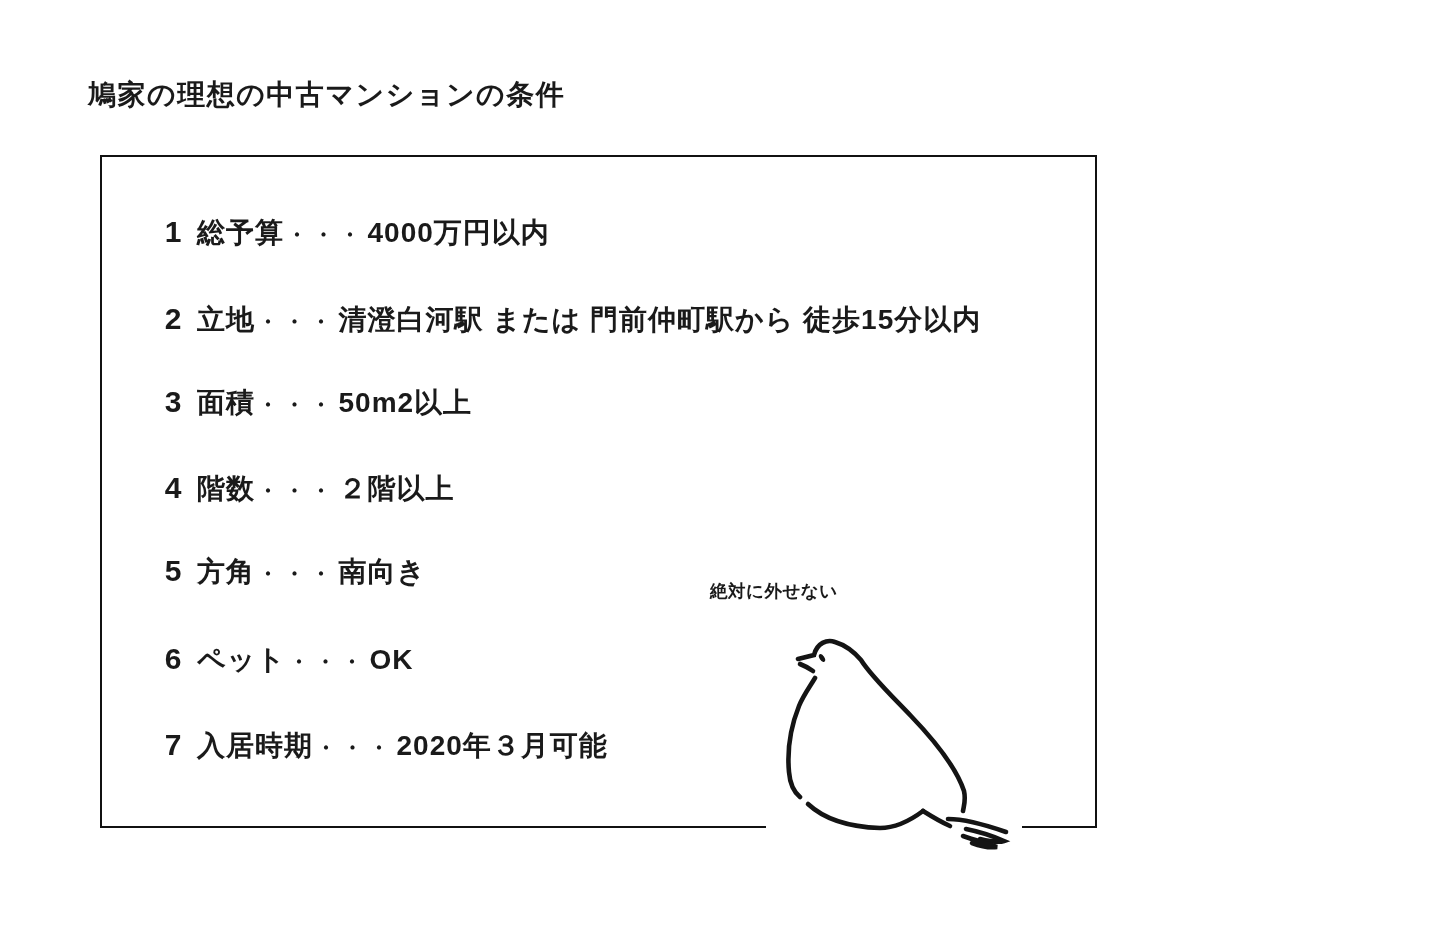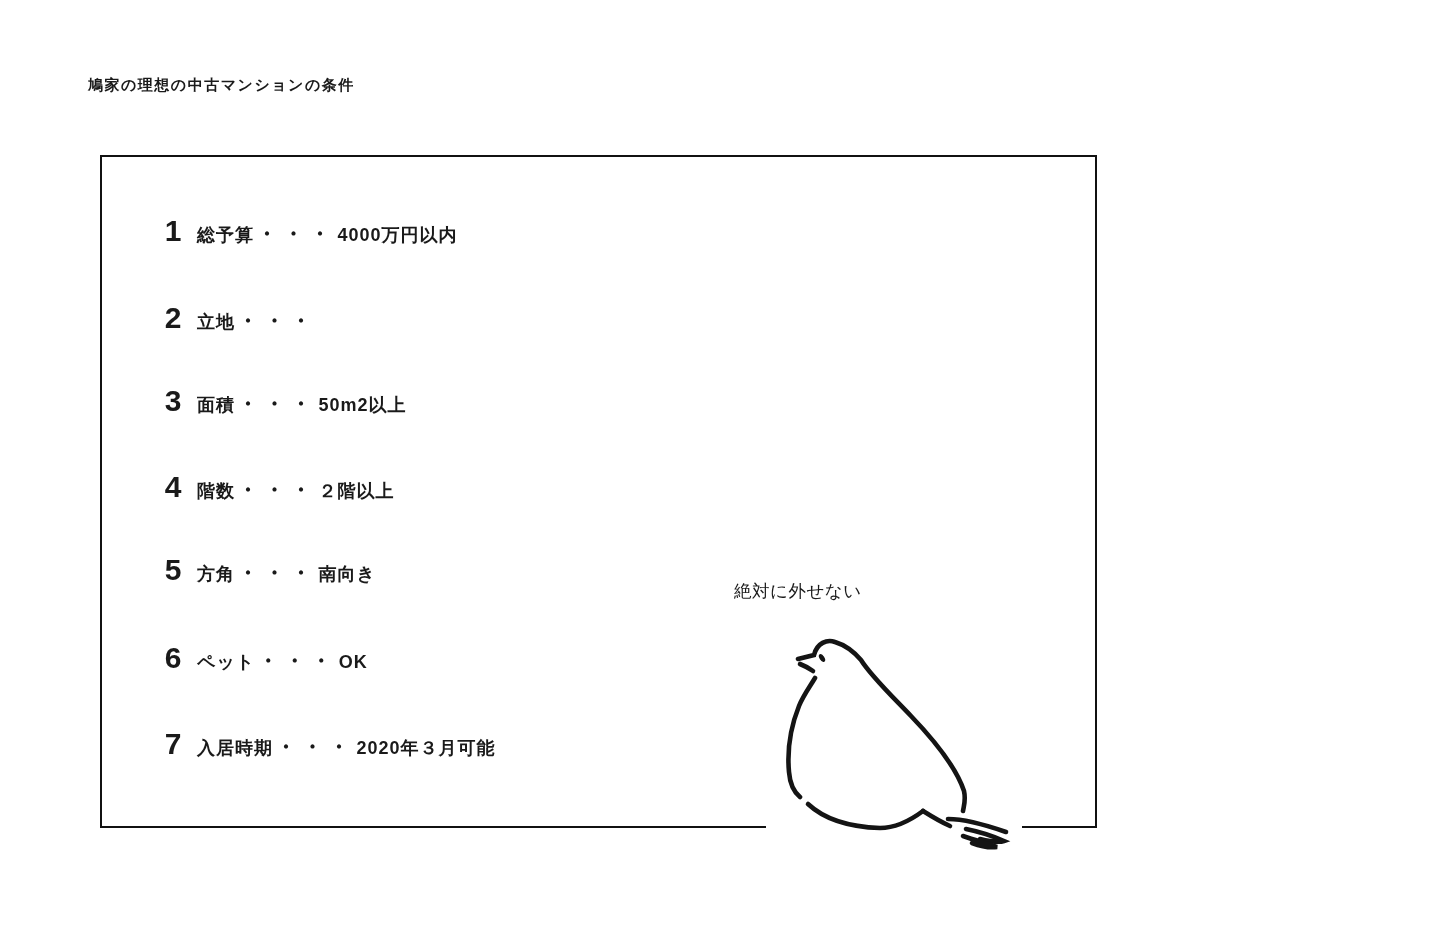--- a/index.html
+++ b/index.html
@@ -12,21 +12,21 @@
     position: relative;
     width: 1436px;
     height: 943px;
     background: #ffffff;
     overflow: hidden;
   }
   .page-title {
     position: absolute;
     left: 88px;
     top: 76px;
-    font-size: 15px;
+    font-size: 28px;
     font-weight: 700;
     letter-spacing: 1.5px;
     color: #1a1a1a;
     white-space: nowrap;
   }
   .conditions-box {
     position: absolute;
     left: 100px;
     top: 155px;
     width: 997px;
@@ -45,43 +45,43 @@
   .cond-num {
     display: inline-block;
     width: 28px;
     text-align: center;
     font-size: 30px;
     font-weight: 700;
     margin-right: 10px;
     letter-spacing: 0;
   }
   .cond-text {
-    font-size: 18px;
+    font-size: 28px;
     font-weight: 700;
     letter-spacing: 1px;
   }
   .cond-dots {
     font-size: 21.5px;
     font-weight: 700;
     letter-spacing: 5px;
     margin: 0 2px;
   }
   .row-1 { top: 57px; }
   .row-2 { top: 144px; }
   .row-3 { top: 227px; }
   .row-4 { top: 313px; }
   .row-5 { top: 396px; }
   .row-6 { top: 484px; }
   .row-7 { top: 570px; }
   .annotation {
     position: absolute;
-    left: 734px;
+    left: 710px;
     top: 577px;
     font-size: 17.5px;
-    font-weight: 400;
+    font-weight: 700;
     line-height: 28px;
     letter-spacing: 0.5px;
     color: #1a1a1a;
     white-space: nowrap;
   }
   .border-mask {
     position: absolute;
     left: 766px;
     top: 823px;
     width: 256px;
@@ -109,20 +109,21 @@
       <span class="cond-num">1</span>
       <span class="cond-text">総予算</span>
       <span class="cond-dots">・・・</span>
       <span class="cond-text">4000万円以内</span>
     </div>
 
     <div class="cond-row row-2">
       <span class="cond-num">2</span>
       <span class="cond-text">立地</span>
       <span class="cond-dots">・・・</span>
+      <span class="cond-text">清澄白河駅 または 門前仲町駅から 徒歩15分以内</span>
     </div>
 
     <div class="cond-row row-3">
       <span class="cond-num">3</span>
       <span class="cond-text">面積</span>
       <span class="cond-dots">・・・</span>
       <span class="cond-text">50m2以上</span>
     </div>
 
     <div class="cond-row row-4">

